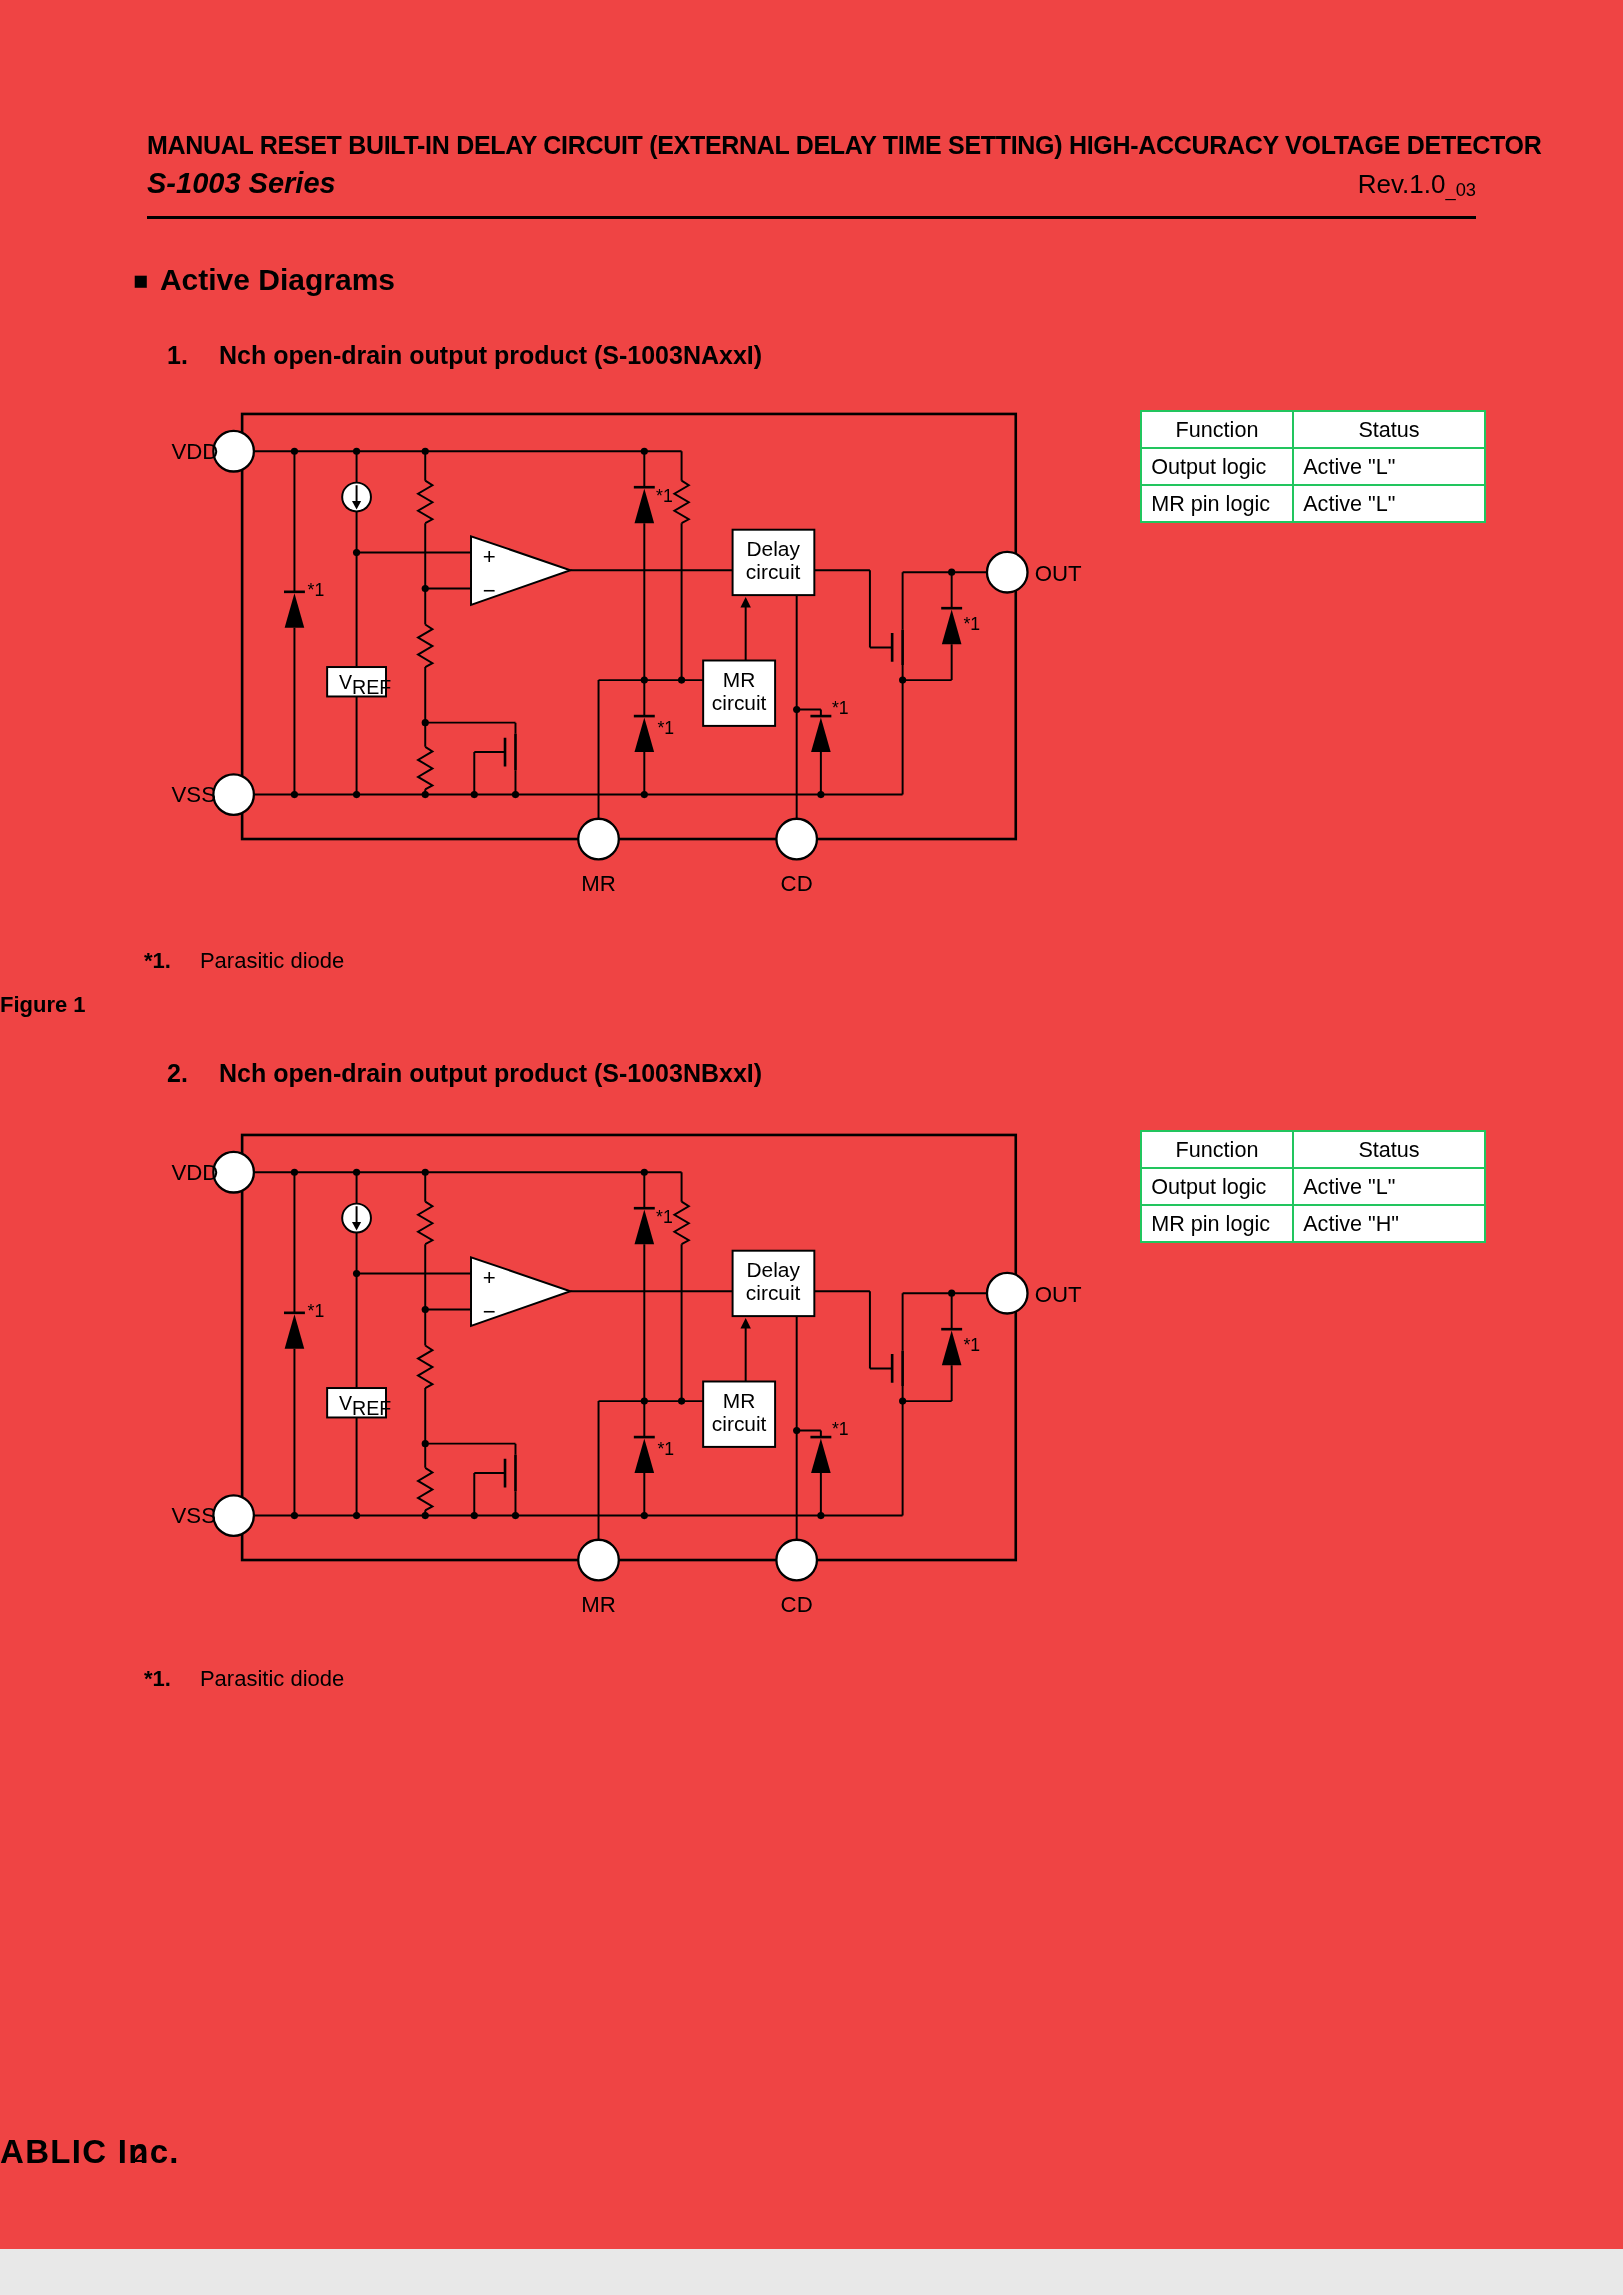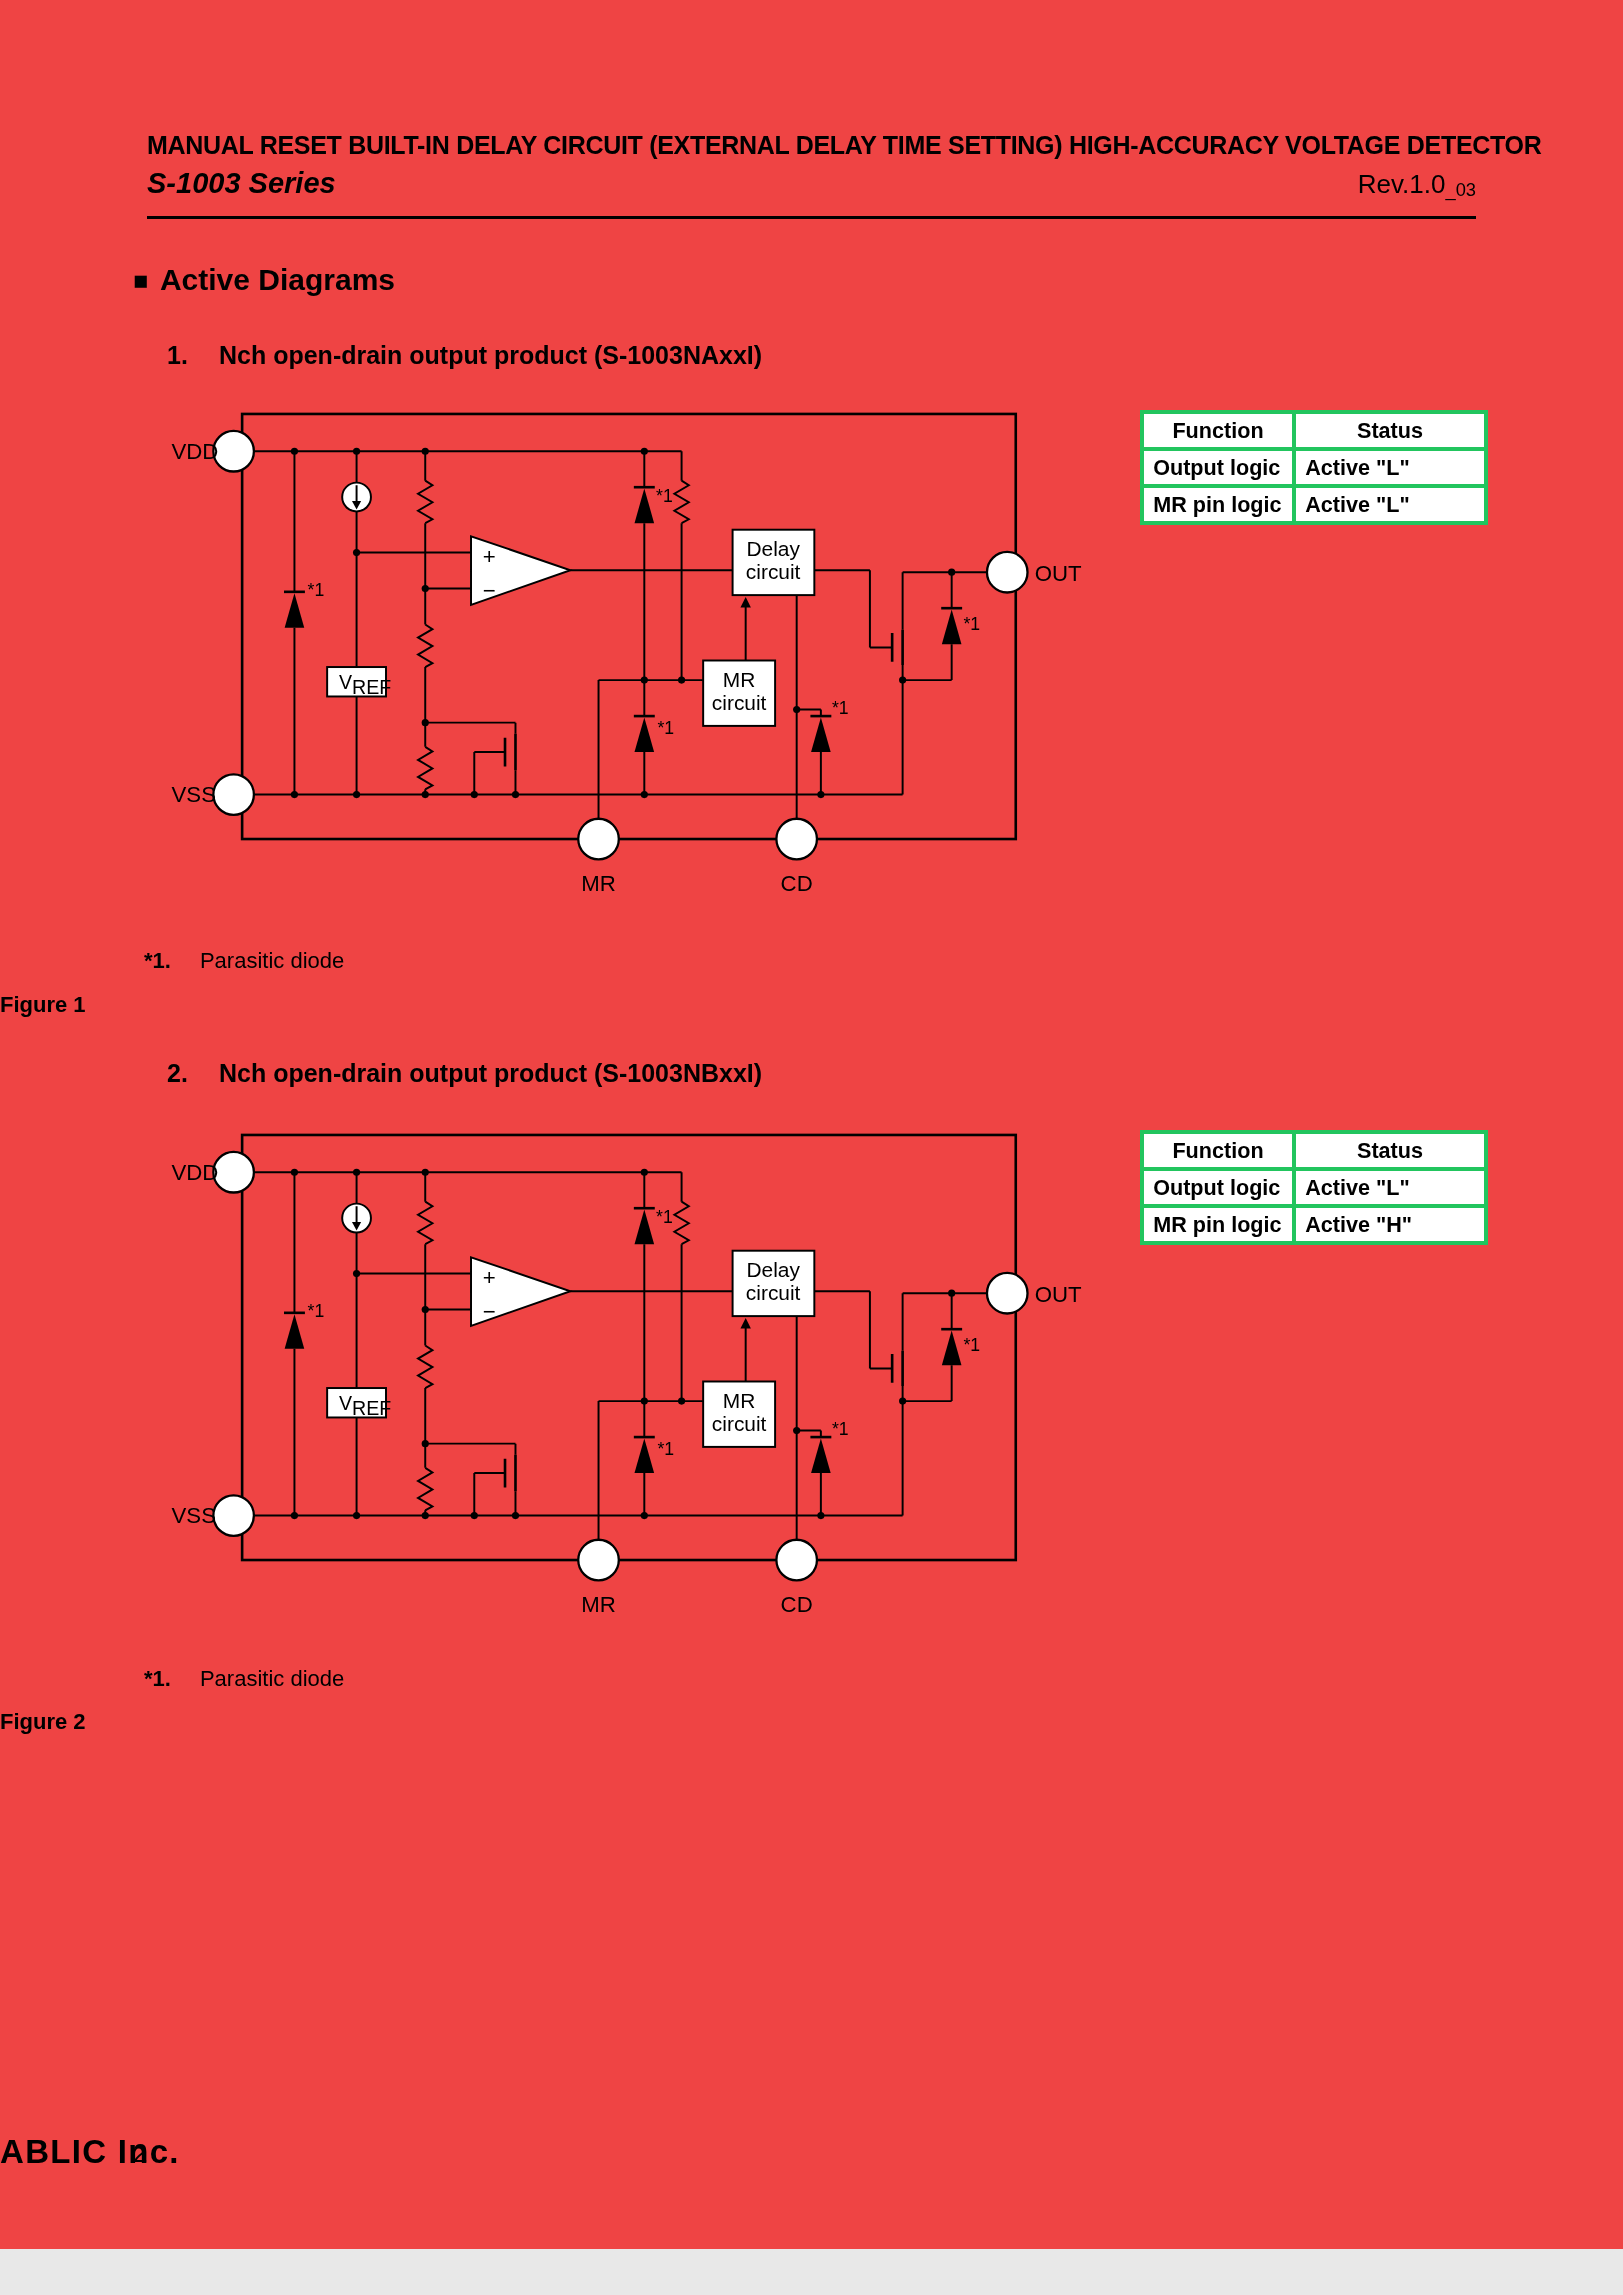--- a/index.html
+++ b/index.html
@@ -17,21 +17,21 @@
   
   .section-head{left:133px;top:265px;display:flex;align-items:center;gap:11.8px;}
   .section-bullet{font-size:25px;line-height:1;}
   .section-title{font-size:30px;font-weight:bold;line-height:1;}
   .item-head{display:flex;line-height:1;}
   .item-no{font-size:25px;font-weight:bold;width:52px;}
   .item-label{font-size:25px;font-weight:bold;}
   
   table.status-table{position:absolute;border-collapse:collapse;background:#fff;}
   table.status-table th,table.status-table td{
-    border:4px solid #22c55e;font-size:21.6px;font-weight:bold;height:37px;box-sizing:border-box;
+    border:2px solid #22c55e;font-size:21.6px;font-weight:normal;height:37px;box-sizing:border-box;
   }
   table.status-table th{text-align:center;}
   table.status-table td{text-align:left;padding-left:9.2px;}
   .col-function{width:152px;}
   .col-status{width:192px;}
   
   .note{display:flex;line-height:1;}
   .note-ref{font-size:22px;font-weight:bold;}
   .note-text{font-size:22px;margin-left:29px;}
   .fig-caption{left:0;width:1623px;text-align:left;font-size:22px;font-weight:bold;line-height:1;}
@@ -395,19 +395,18 @@
         <td>MR pin logic</td>
         <td>Active "H"</td>
       </tr>
     </tbody>
   </table>
 
   <div class="abs note" style="left:144px;top:1668px;">
     <span class="note-ref">*1.</span>
     <span class="note-text">Parasitic diode</span>
   </div>
-  <div class="abs fig-caption" style="top:1711px;">Figure 2</div>
 
   <div class="abs page-no">2</div>
   <div class="abs company">ABLIC Inc.</div>
 
 </div>
 
 
 </body></html>

